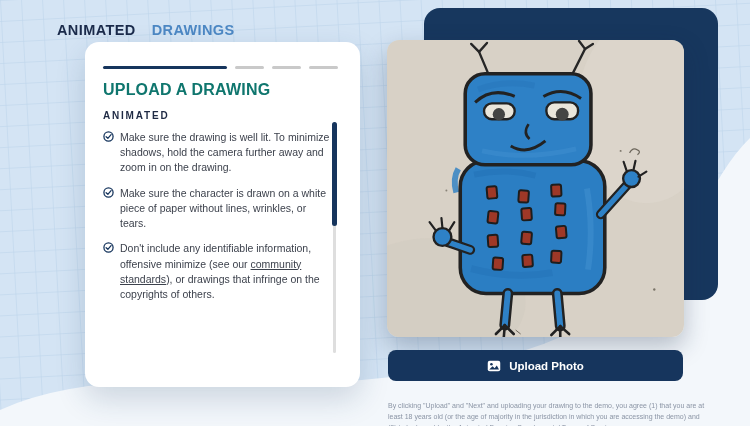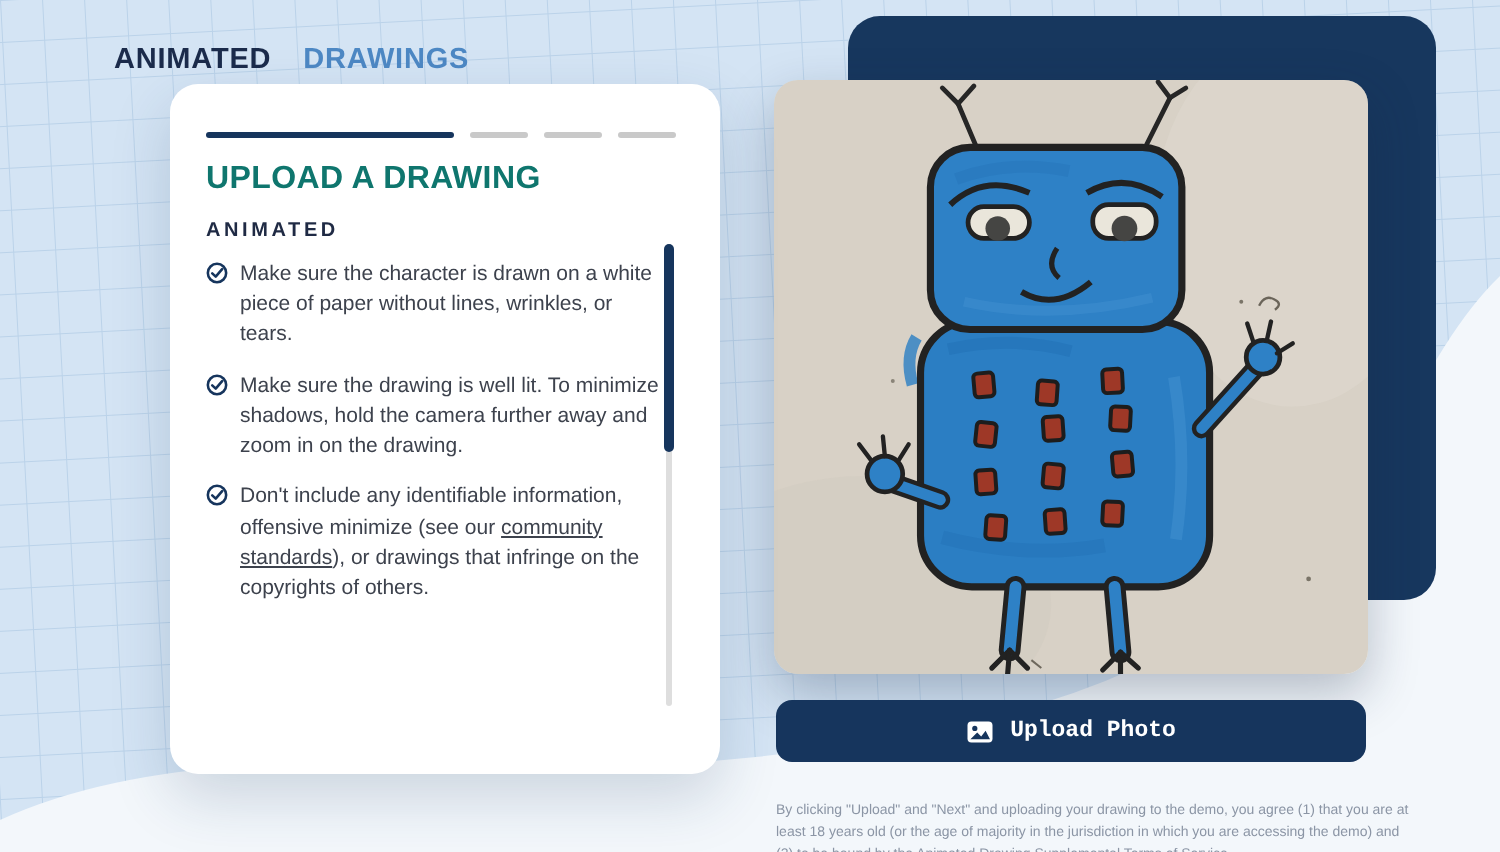--- a/index.html
+++ b/index.html
@@ -14,21 +14,21 @@
   .logo .p1{color:#1b2b4b;}
   .logo .p2{color:#4d88c4;margin-left:16px;}
 
   
   .backdrop{position:absolute;left:424px;top:8px;width:294px;height:292px;background:#17375e;border-radius:16px;}
   .photo-card{position:absolute;left:387px;top:40px;width:297px;height:297px;border-radius:12px;overflow:hidden;
     box-shadow:0 10px 25px rgba(20,40,70,.28);}
   .photo-card svg{display:block;}
   .upload-btn{position:absolute;left:388px;top:350px;width:295px;height:31px;background:#16355d;border:none;border-radius:8px;
     display:flex;align-items:center;justify-content:center;gap:8px;color:#ffffff;font-size:11.5px;font-weight:600;
-    font-family:Liberation Mono, monospace;cursor:pointer;}
+    font-family:Liberation Sans, sans-serif;cursor:pointer;}
   .legal{position:absolute;left:388px;top:393px;width:322px;font-size:7px;line-height:1.6;color:#8b95a5;}
   .legal a{color:#8b95a5;text-decoration:underline;cursor:pointer;}
 
   
   .card{position:absolute;left:85px;top:42px;width:275px;height:345px;background:#ffffff;border-radius:14px;
     box-shadow:0 12px 30px rgba(30,60,100,.18);padding:18px 18px 0 18px;box-sizing:border-box;}
   .step-label{font-size:8px;font-weight:700;letter-spacing:2px;color:#1f2a44;}
   .progress{display:flex;gap:8px;margin-top:6px;align-items:center;}
   .progress .seg{height:3px;border-radius:2px;background:#c9c9c9;width:29px;}
   .progress .seg.active{background:#16355d;width:124px;}
@@ -172,29 +172,29 @@
 
   <div class="scroll-area">
 
     <div class="section-heading">ANIMATED</div>
 
     <div class="check-item">
       <svg class="ci-icon" width="11" height="11" viewBox="0 0 12 12">
         <circle cx="6" cy="6" r="5" fill="none" stroke="#16355d" stroke-width="1.4"></circle>
         <path d="M3.4,6.2 L5.3,8 L8.8,3.9" fill="none" stroke="#16355d" stroke-width="1.4" stroke-linecap="round" stroke-linejoin="round"></path>
       </svg>
-      <span>Make sure the character is drawn on a white piece of paper without lines, wrinkles, or tears.</span>
+      <span>Make sure the drawing is well lit. To minimize shadows, hold the camera further away and zoom in on the drawing.</span>
     </div>
 
     <div class="check-item">
       <svg class="ci-icon" width="11" height="11" viewBox="0 0 12 12">
         <circle cx="6" cy="6" r="5" fill="none" stroke="#16355d" stroke-width="1.4"></circle>
         <path d="M3.4,6.2 L5.3,8 L8.8,3.9" fill="none" stroke="#16355d" stroke-width="1.4" stroke-linecap="round" stroke-linejoin="round"></path>
       </svg>
-      <span>Make sure the drawing is well lit. To minimize shadows, hold the camera further away and zoom in on the drawing.</span>
+      <span>Make sure the character is drawn on a white piece of paper without lines, wrinkles, or tears.</span>
     </div>
 
     <div class="check-item">
       <svg class="ci-icon" width="11" height="11" viewBox="0 0 12 12">
         <circle cx="6" cy="6" r="5" fill="none" stroke="#16355d" stroke-width="1.4"></circle>
         <path d="M3.4,6.2 L5.3,8 L8.8,3.9" fill="none" stroke="#16355d" stroke-width="1.4" stroke-linecap="round" stroke-linejoin="round"></path>
       </svg>
       <span><span>Don't include any identifiable information, offensive minimize (see our </span><a>community standards</a><span>), or drawings that infringe on the copyrights of others.</span></span>
     </div>
 

